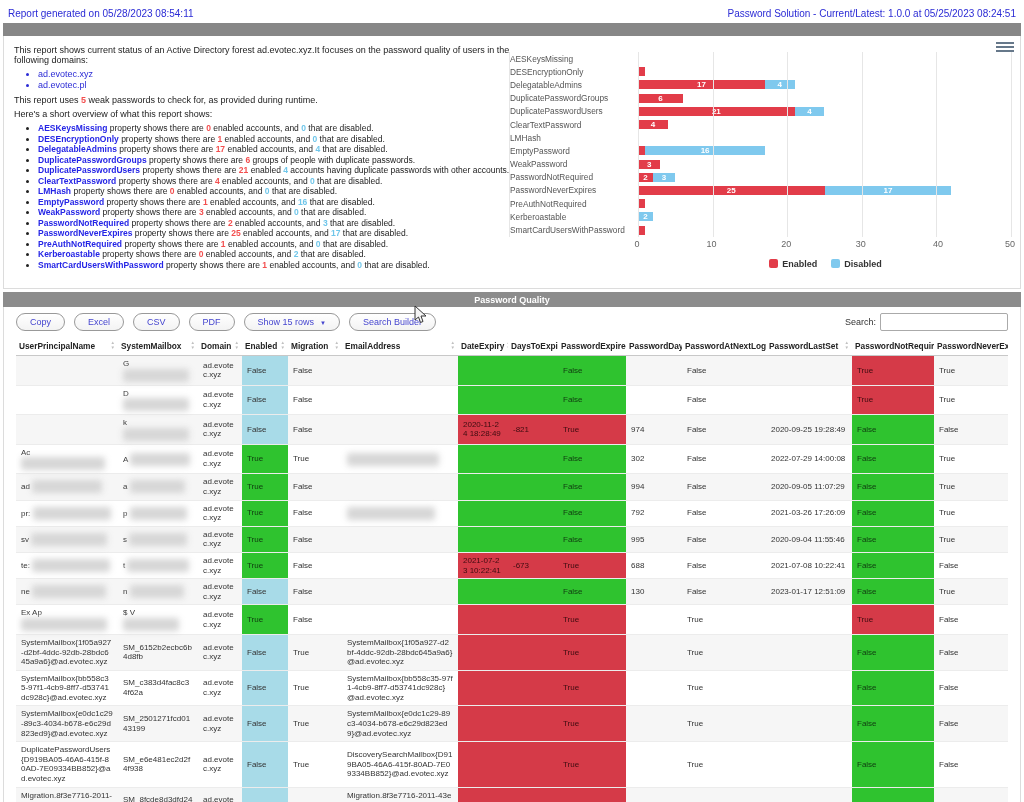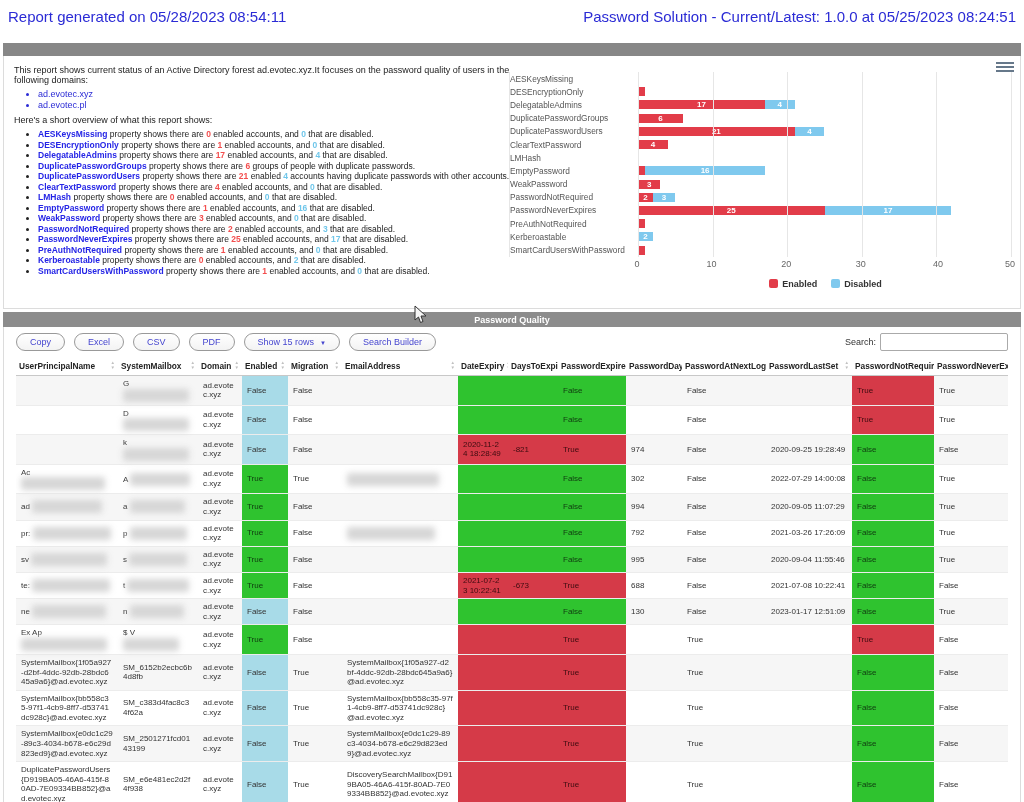--- a/index.html
+++ b/index.html
@@ -2,21 +2,21 @@
 <html><head>
 <meta charset="utf-8">
 <style>
   * { box-sizing: border-box; }
   html,body { margin:0; padding:0; }
   body {
     width:1024px; height:802px; overflow:hidden; position:relative;
     background:#ffffff; font-family:"Liberation Sans", sans-serif; color:#222;
   }
   
-  .top-strip { display:flex; justify-content:space-between; align-items:center; padding:8px 8px 18px; font-size:15px;text-align:center; }
+  .top-strip { display:flex; justify-content:space-between; align-items:center; padding:8px 8px 4px; font-size:10px;text-align:center; }
   .top-strip a { color:#2b2bd5; text-decoration:none; }
   .graybar { height:13px; background:#878787; margin:0 3px; }
 
   
   .content-panel { position:relative; margin:0 3px; background:#fff; border:1px solid #dcdcdc; border-top:none;
                    height:253px; padding:5px 10px 4px; font-size:9px; }
   .content-left { width:505px; }
   .content-left p { margin:4px 0; }
   ul.domains { margin:3px 0 5px 24px; padding:0; }
   ul.domains li { color:#2b2bd5; margin:1px 0; font-size:9px; cursor:pointer; }
@@ -91,20 +91,21 @@
       <span></span>
       <span></span>
     </div>
 
   <div class="content-left">
     <p>This report shows current status of an Active Directory forest ad.evotec.xyz.It focuses on the password quality of users in the following domains:</p>
     <ul class="domains">
         <li>ad.evotec.xyz</li>
         <li>ad.evotec.pl</li>
       </ul>
+    <p><span>This report uses </span><span class="uses-num">5</span><span> weak passwords to check for, as provided during runtime.</span></p>
     <p>Here's a short overview of what this report shows:</p>
     <ul class="overview">
         <li><span class="prop">AESKeysMissing</span><span> property shows there are </span><span class="num-r">0</span><span> enabled accounts, and </span><span class="num-b">0</span><span> that are disabled.</span></li>
         <li><span class="prop">DESEncryptionOnly</span><span> property shows there are </span><span class="num-r">1</span><span> enabled accounts, and </span><span class="num-b">0</span><span> that are disabled.</span></li>
         <li><span class="prop">DelegatableAdmins</span><span> property shows there are </span><span class="num-r">17</span><span> enabled accounts, and </span><span class="num-b">4</span><span> that are disabled.</span></li>
         <li><span class="prop">DuplicatePasswordGroups</span><span> property shows there are </span><span class="num-r">6</span><span> groups of people with duplicate passwords.</span></li>
         <li><span class="prop">DuplicatePasswordUsers</span><span> property shows there are </span><span class="num-r">21</span><span> enabled </span><span class="num-b">4</span><span> accounts having duplicate passwords with other accounts.</span></li>
         <li><span class="prop">ClearTextPassword</span><span> property shows there are </span><span class="num-r">4</span><span> enabled accounts, and </span><span class="num-b">0</span><span> that are disabled.</span></li>
         <li><span class="prop">LMHash</span><span> property shows there are </span><span class="num-r">0</span><span> enabled accounts, and </span><span class="num-b">0</span><span> that are disabled.</span></li>
         <li><span class="prop">EmptyPassword</span><span> property shows there are </span><span class="num-r">1</span><span> enabled accounts, and </span><span class="num-b">16</span><span> that are disabled.</span></li>

